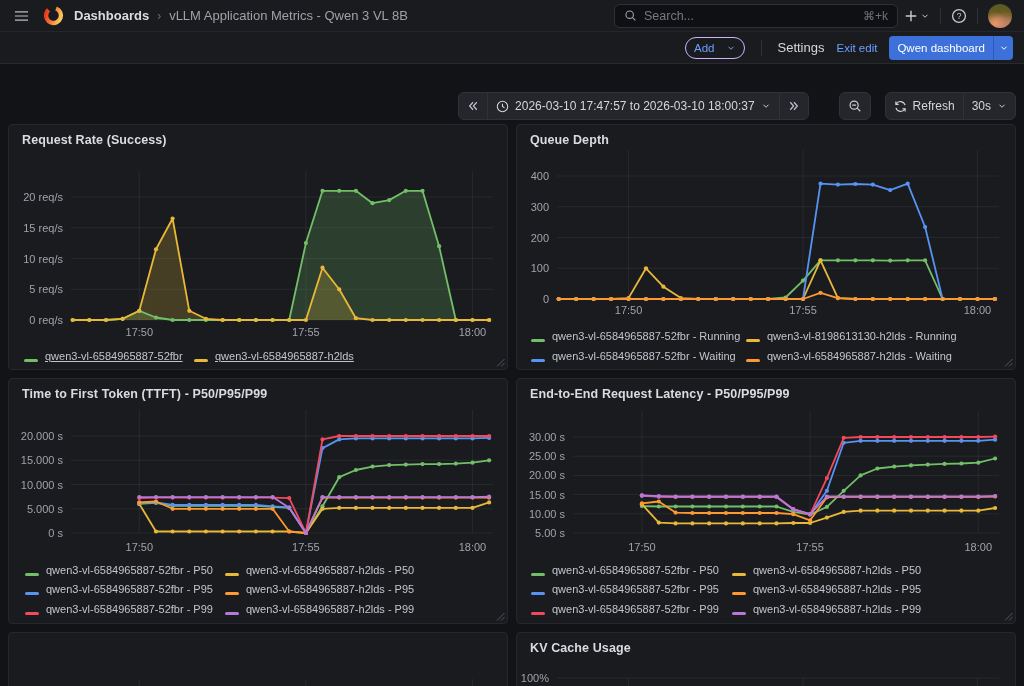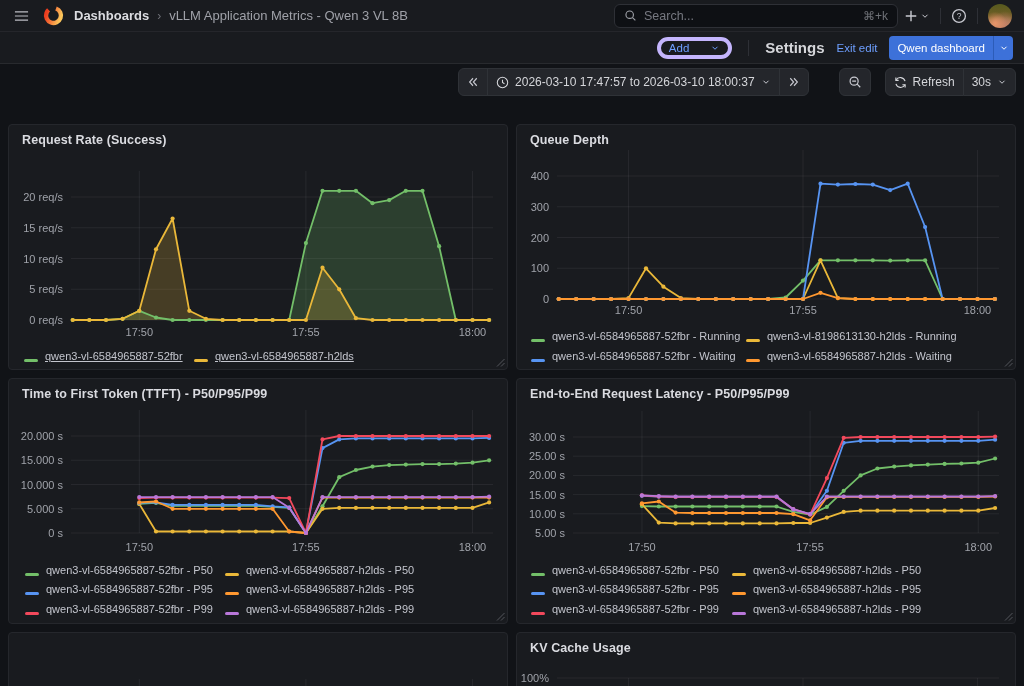--- a/index.html
+++ b/index.html
@@ -14,27 +14,27 @@
 .crumb-sep{color:#6f7177;font-size:12px}
 .crumb-dim{color:#9fa1a8}
 .top-right{margin-left:auto;display:flex;align-items:center}
 .searchbox{width:284px;height:24px;border:1px solid #2e3036;border-radius:6px;background:#0e1014;display:flex;align-items:center;padding:0 9px;gap:7px}
 .searchbox input{flex:1;background:transparent;border:none;outline:none;color:#9fa1a8;font-size:12.5px;font-family:inherit}
 .searchbox input::placeholder{color:#767880}
 .kbd{color:#6f7177;font-size:12px}
 .vdiv{width:1px;height:16px;background:#2e3036;margin:0 4px}
 .avatar{width:24px;height:24px;border-radius:50%;margin:0 4px 0 6px;background:radial-gradient(circle at 30% 80%,#e8956a 0%,rgba(0,0,0,0) 45%),radial-gradient(circle at 70% 85%,#c08066 0%,rgba(0,0,0,0) 50%),linear-gradient(180deg,#565a1e 0%,#6f5d26 50%,#b4875b 85%,#c08066 100%)}
 .editbar{height:32px;background:#191b1f;border-bottom:1px solid #282a2e;display:flex;align-items:center;justify-content:flex-end;padding:0 11px;gap:12px}
-.add-btn{height:22px;padding:0 8px;border-radius:11px;border:4px solid #c4b5fd;color:#6e9fff;background:transparent;font-size:11.5px;display:flex;align-items:center;gap:21px}
-.txt-btn{color:#d5d6da;font-size:15px;background:none;border:none;font-weight:700}
+.add-btn{height:22px;padding:0 8px;border-radius:11px;border:1px solid #c4b5fd;color:#6e9fff;background:transparent;font-size:11.5px;display:flex;align-items:center;gap:11px}
+.txt-btn{color:#d5d6da;font-size:13px;background:none;border:none;font-weight:400}
 .link-btn{color:#6e9fff;font-size:11.5px;background:none;border:none;font-weight:500}
 .save-group{display:flex;height:24px}
 .save-btn{background:#3d71d9;color:#fff;font-size:11.5px;font-weight:500;padding:0 8px;border:none;border-radius:4px 0 0 4px}
 .save-caret{background:#3d71d9;width:20px;border:none;border-left:1px solid #2c5cb8;border-radius:0 4px 4px 0;display:flex;align-items:center;justify-content:center;color:#fff}
-.timebar{position:absolute;top:68px;right:8px;display:flex;align-items:flex-start;gap:14px}
+.timebar{position:absolute;top:92px;right:8px;display:flex;align-items:flex-start;gap:14px}
 .timebar .single{margin-left:16px}
 .bgroup{display:flex}
 .tbtn{height:28px;background:#24262b;border:1px solid #2f3237;color:#d5d6da;font-size:12px;font-weight:500;display:flex;align-items:center;gap:6px;padding:0 8px}
 .bgroup .tbtn+.tbtn{margin-left:-1px}
 .bgroup .tbtn:first-child{border-radius:6px 0 0 6px}
 .bgroup .tbtn:last-child{border-radius:0 6px 6px 0}
 .tbtn.single{border-radius:6px}
 .panel{position:absolute;width:500px;height:246px;background:#191b1f;border:1px solid #25272c;border-radius:4px}
 .panel h2{padding:8px 0 0 13px;font-size:12.5px;font-weight:600;color:#dadbe0;letter-spacing:.1px}
 .panel svg.chart{position:absolute;left:0;top:0}

